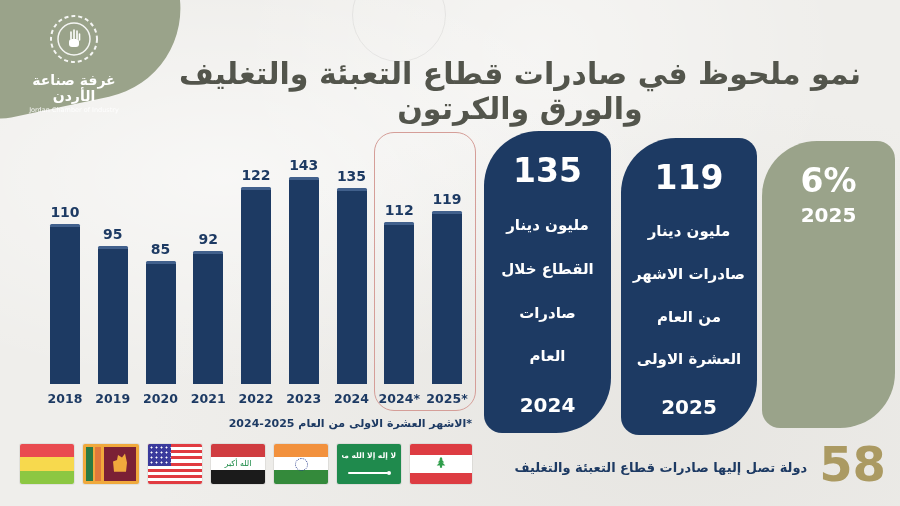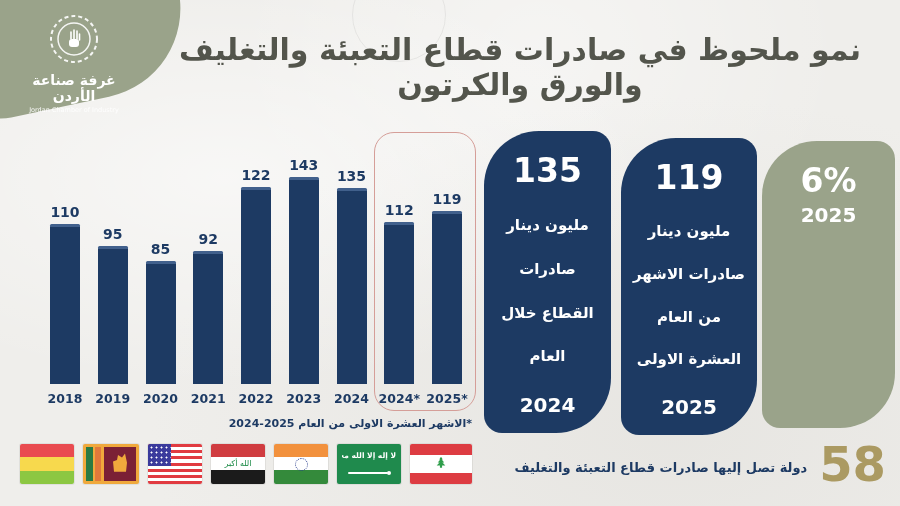--- a/index.html
+++ b/index.html
@@ -19,21 +19,21 @@
   .logo-blob{position:absolute;left:-60px;top:-85px;width:240px;height:190px;
     background:var(--green,#9aa38a);transform:rotate(-12deg);
     border-radius:30px 30px 90px 50px;}
   .logo{position:absolute;left:12px;top:12px;width:124px;text-align:center;color:#fff;}
   .logo .emblem{width:54px;height:54px;margin:0 auto;}
   .logo-ar{font-size:14px;font-weight:bold;margin-top:6px;letter-spacing:1px;}
   .logo-en{font-size:6.5px;opacity:.92;margin-top:2px;}
   .crease-circle{position:absolute;left:352px;top:-32px;width:92px;height:92px;
     border-radius:50%;border:1px solid rgba(100,100,100,.10);}
   
-  .title{position:absolute;left:150px;top:32px;width:740px;text-align:center;
+  .title{position:absolute;left:150px;top:56px;width:740px;text-align:center;
     direction:rtl;font-size:30px;font-weight:bold;color:var(--title,#53554c);}
   
   .highlight-box{position:absolute;left:374px;top:132px;width:100px;height:277px;
     border:1.5px solid var(--highlight,#d59e98);border-radius:20px;}
   .chart{position:absolute;left:48px;top:150px;width:416px;height:256px;
     display:flex;justify-content:space-between;align-items:flex-end;}
   .bar-col{width:34px;display:flex;flex-direction:column;align-items:center;justify-content:flex-end;}
   .bar-value{font-size:14px;font-weight:bold;color:var(--navy,#1d3a63);margin-bottom:4px;}
   .bar{width:30px;border-radius:1.5px 1.5px 0 0;
     background:linear-gradient(180deg,#41608c 0 3px,var(--navy,#1d3a63) 3px);}
@@ -162,22 +162,22 @@
         <div class="bar" style="height: 173px;"></div>
         <div class="bar-year">2025*</div>
       </div>
     </div>
   <div class="footnote">*الاشهر العشرة الاولى من العام 2025-2024</div>
 
   <div class="panel panel-navy" id="panel-1">
     <div class="num">135</div>
     <div class="lines">
       <div>مليون دينار</div>
+      <div>القطاع خلال</div>
       <div>صادرات</div>
-      <div>القطاع خلال</div>
       <div>العام</div>
     </div>
     <div class="year">2024</div>
   </div>
 
   <div class="panel panel-navy" id="panel-2">
     <div class="num">119</div>
     <div class="lines">
       <div>مليون دينار</div>
       <div>صادرات الاشهر</div>

